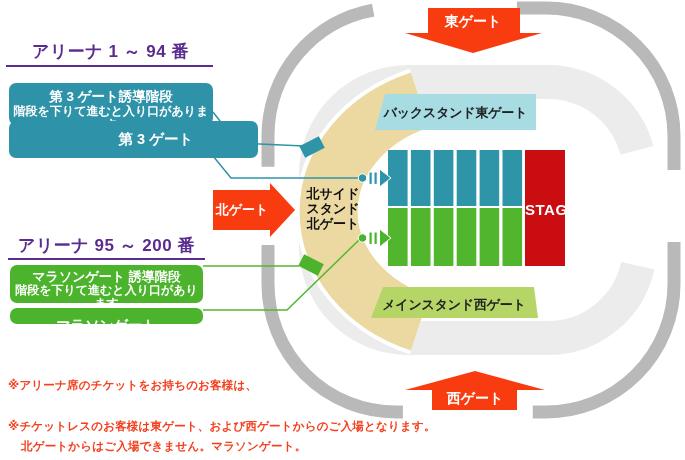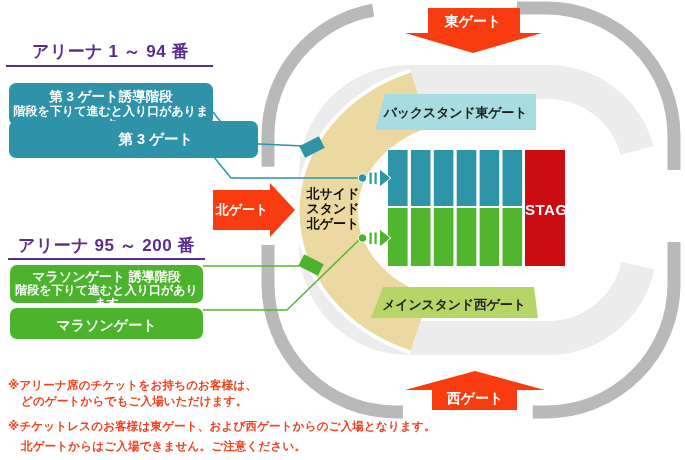--- a/index.html
+++ b/index.html
@@ -118,20 +118,19 @@
   </div>
   <div class="abs tealbox center box-single" style="left:9px;top:121px;width:204px;height:37px;line-height:37px;padding-left:45px;">第 3 ゲート</div>
 
   <div class="abs sec-title center" style="left:9px;top:234px;width:195px;">アリーナ 95 ～ 200 番</div>
   <div class="abs rule" style="left:8px;top:258px;width:197px;"></div>
 
   <div class="abs greenbox center" style="left:10px;top:265px;width:193px;height:38px;">
     <div class="box-title" style="font-size:13px;margin-top:4px;line-height:15px;">マラソンゲート 誘導階段</div>
     <div class="box-sub">階段を下りて進むと入り口があります</div>
   </div>
-  <div class="abs greenbox center box-single" style="left:10px;top:308px;width:193px;height:31px;line-height:34px;font-size:14px;">マラソンゲート</div>
+  <div class="abs greenbox center box-single" style="left:10px;top:308px;width:193px;height:16px;line-height:34px;font-size:14px;">マラソンゲート</div>
 
   <div class="abs note-line" style="left:8px;top:378px;">※アリーナ席のチケットをお持ちのお客様は、</div>
-  <div class="abs note-line" style="left:21px;top:394px;">どのゲートからでもご入場いただけます。</div>
   <div class="abs note-line" style="left:8px;top:419px;">※チケットレスのお客様は東ゲート、および西ゲートからのご入場となります。</div>
-  <div class="abs note-line" style="left:21px;top:439px;">北ゲートからはご入場できません。ご注意ください。</div>
+  <div class="abs note-line" style="left:21px;top:439px;">北ゲートからはご入場できません。マラソンゲート。</div>
 
 </div>
 
 </body></html>

